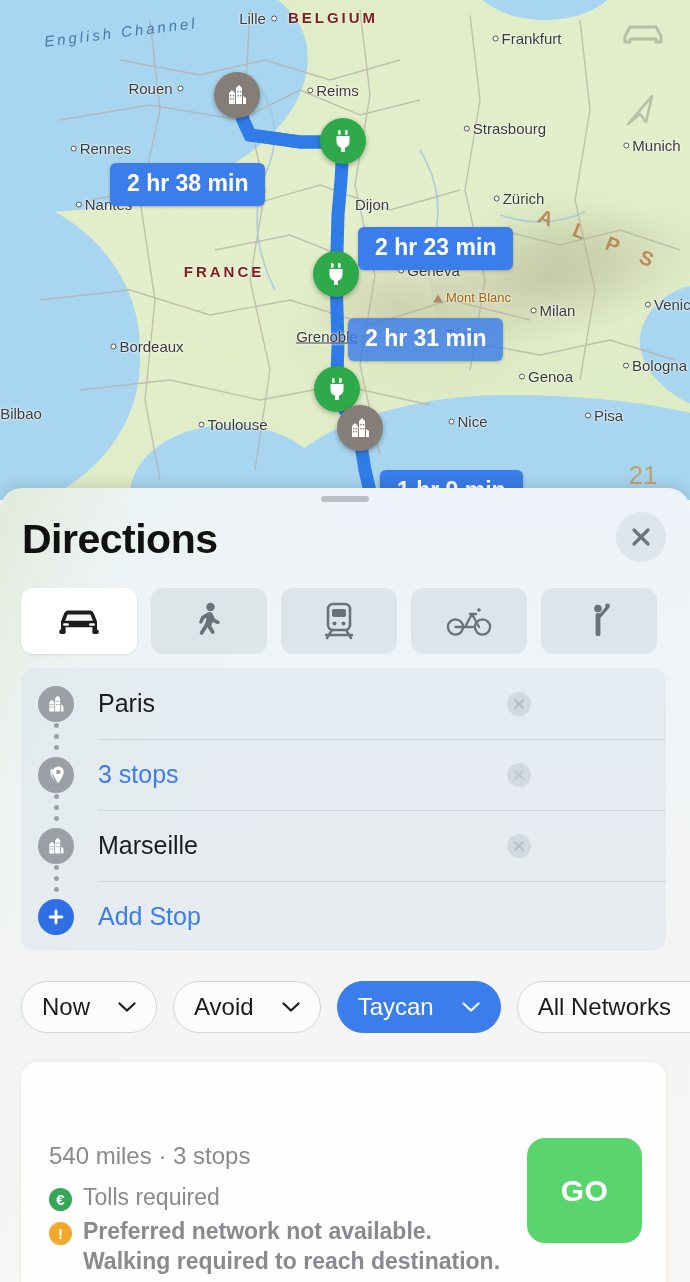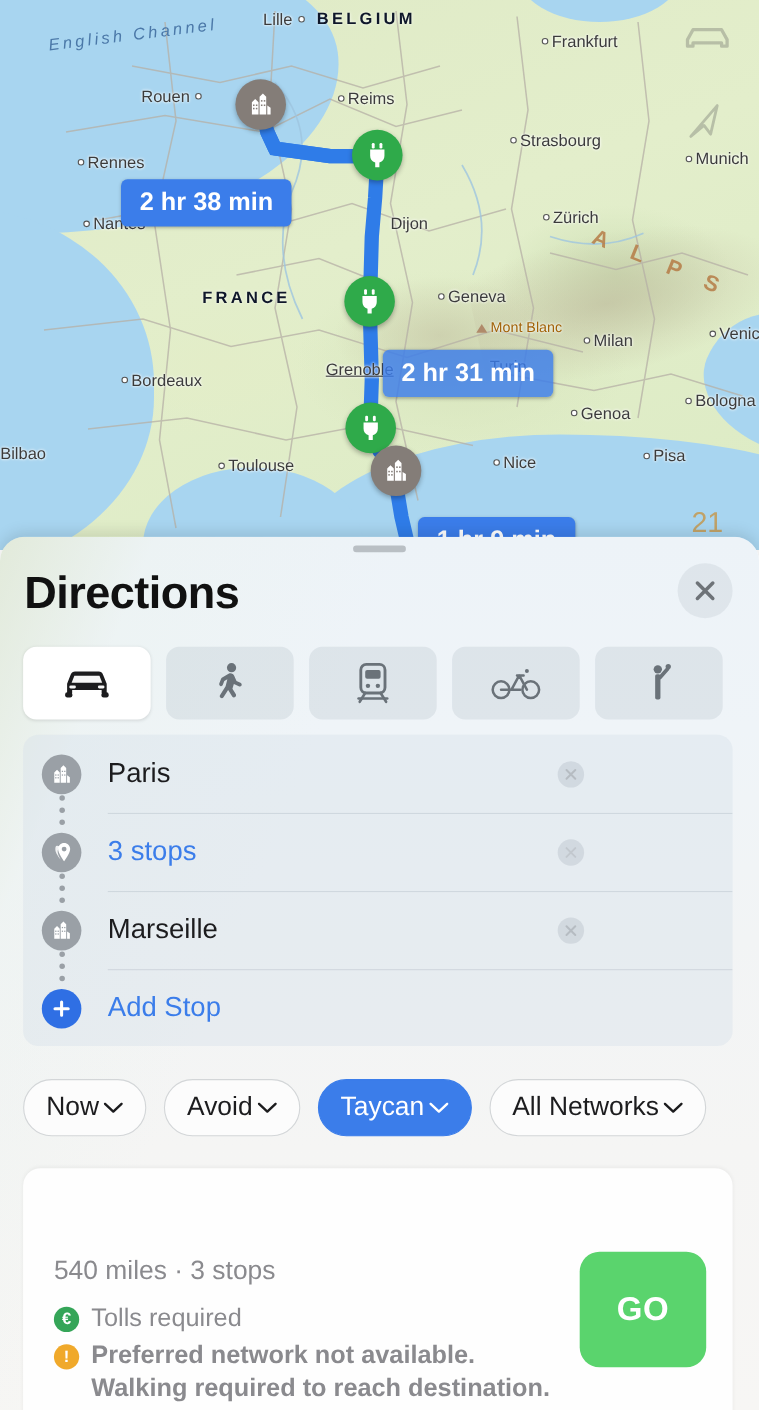--- a/index.html
+++ b/index.html
@@ -79,21 +79,21 @@
   .maplabel .dot {
     display: inline-block; width: 6px; height: 6px; border-radius: 50%;
     border: 1.4px solid #555; background: #fff; vertical-align: middle;
     margin-right: 3px; margin-bottom: 2px;
   }
   .maplabel.water {
     color: #4b78a8; font-style: italic; letter-spacing: 3px; font-size: 15px;
     text-shadow: none;
   }
   .maplabel.country {
-    color: #0f172a; letter-spacing: 3px; font-weight: bold; font-size: 15px;
+    color: #7f1d1d; letter-spacing: 3px; font-weight: bold; font-size: 15px;
     text-shadow: 0 0 3px rgba(255,255,255,.9);
   }
   .maplabel.alps {
     color: #b4763f; letter-spacing: 9px; font-weight: bold; font-size: 20px;
     text-shadow: none; opacity: .8;
   }
   .maplabel.peak { color: #a16207; font-size: 13px; }
   .maplabel.peak .tri {
     display: inline-block; width: 0; height: 0;
     border-left: 5px solid transparent; border-right: 5px solid transparent;
@@ -220,21 +220,21 @@
 
   
   .chips {
     position: absolute; left: 21px; top: 981px;
     display: flex; gap: 16px; align-items: center;
   }
   .chip {
     height: 52px; border-radius: 26px;
     background: #fcfcfc;
     border: 1px solid #d3d6d8;
-    display: flex; align-items: center; gap: 4px;
+    display: flex; align-items: center; gap: 28px;
     padding: 0 20px;
     font-size: 24px; color: #1c1c1e;
     white-space: nowrap;
     cursor: pointer;
   }
   .chip.primary {
     background: #3b7dea; border-color: #3b7dea; color: #fff;
   }
   .chip .chev { display: block; }
 
@@ -406,20 +406,21 @@
             <rect x="7.6" y="15" width="1.4" height="1.4"></rect>
             <rect x="12.2" y="8" width="1.4" height="1.4"></rect>
             <rect x="14.8" y="8" width="1.4" height="1.4"></rect>
             <rect x="12.2" y="12" width="1.4" height="1.4"></rect>
             <rect x="14.8" y="12" width="1.4" height="1.4"></rect>
           </g>
       </svg>
     </div>
 
     <div class="eta" style="left:110px;top:163px;">2 hr 38 min</div>
+    <div class="eta" style="left:358px;top:227px;">2 hr 23 min</div>
     <div class="eta faded" style="left:348px;top:318px;">2 hr 31 min</div>
     <div class="eta" style="left:380px;top:470px;">1 hr 9 min</div>
 
     <div class="mapctl" style="left:620px;top:20px;">
       <svg width="46" height="30" viewBox="0 0 46 30">
         <path d="M5 22v-6l5-9h26l5 9v6h-5v-3H10v3z" fill="none" stroke="#555" stroke-width="3" stroke-linejoin="round"></path>
       </svg>
     </div>
     <div class="mapctl" style="left:624px;top:92px;">
       <svg width="34" height="36" viewBox="0 0 34 36">

